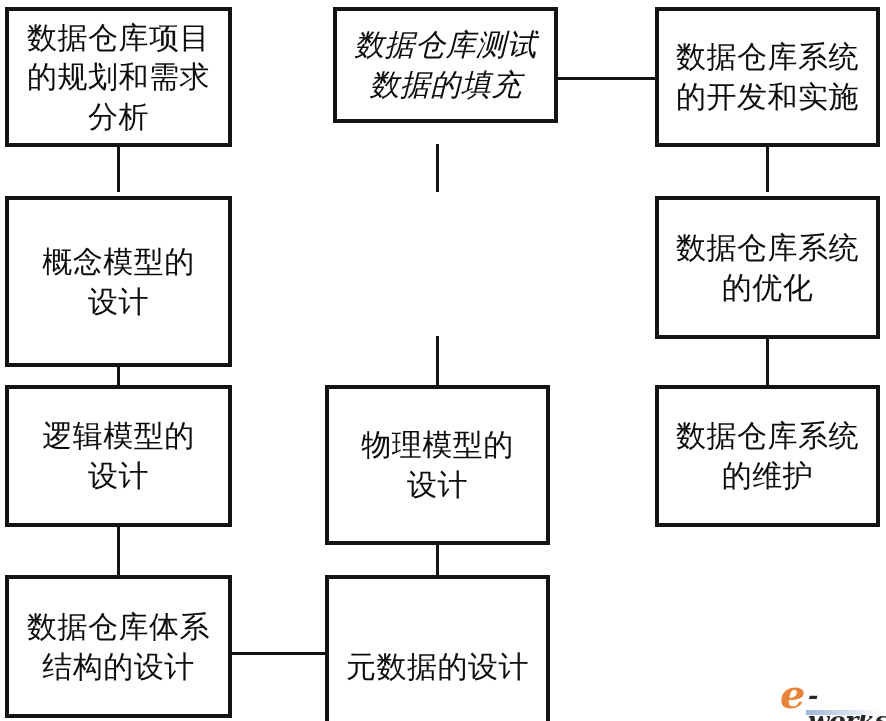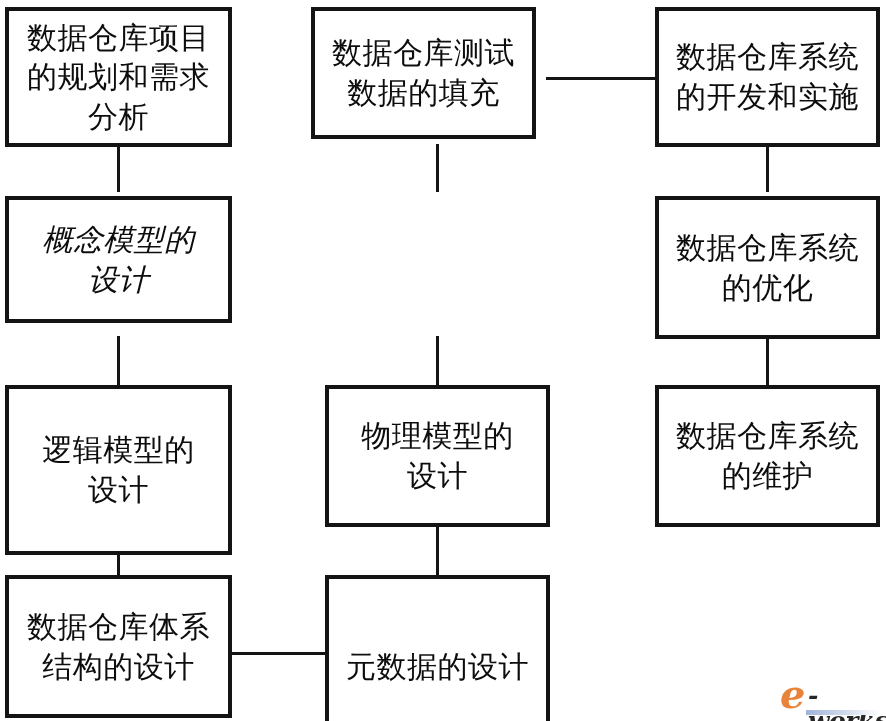--- a/index.html
+++ b/index.html
@@ -106,47 +106,47 @@
   <div class="connector h" style="left:546px; top:77px; width:112px;"></div>
   <div class="connector v" style="left:766px; top:144px; height:48px;"></div>
   <div class="connector v" style="left:766px; top:336px; height:52px;"></div>
 
   <div class="node" style="left:5px; top:7px; width:227px; height:140px;">
     <span class="node-label">数据仓库项目
 的规划和需求
 分析</span>
   </div>
 
-  <div class="node" style="left:311px; top:7px; width:225px; height:132px;">
+  <div class="node" style="left:333px; top:7px; width:225px; height:116px;font-style:italic;">
     <span class="node-label">数据仓库测试
 数据的填充</span>
   </div>
 
   <div class="node" style="left:655px; top:7px; width:225px; height:140px;">
     <span class="node-label">数据仓库系统
 的开发和实施</span>
   </div>
 
-  <div class="node" style="left:5px; top:196px; width:227px; height:127px;font-style:italic;">
+  <div class="node" style="left:5px; top:196px; width:227px; height:171px;">
     <span class="node-label">概念模型的
 设计</span>
   </div>
 
 
   <div class="node" style="left:655px; top:196px; width:225px; height:143px;">
     <span class="node-label">数据仓库系统
 的优化</span>
   </div>
 
-  <div class="node" style="left:5px; top:385px; width:227px; height:170px;">
+  <div class="node" style="left:5px; top:385px; width:227px; height:142px;">
     <span class="node-label">逻辑模型的
 设计</span>
   </div>
 
-  <div class="node" style="left:325px; top:385px; width:225px; height:142px;">
+  <div class="node" style="left:325px; top:385px; width:225px; height:160px;">
     <span class="node-label">物理模型的
 设计</span>
   </div>
 
   <div class="node" style="left:655px; top:385px; width:225px; height:142px;">
     <span class="node-label">数据仓库系统
 的维护</span>
   </div>
 
   <div class="node" style="left:5px; top:575px; width:227px; height:143px;justify-content:center;">

